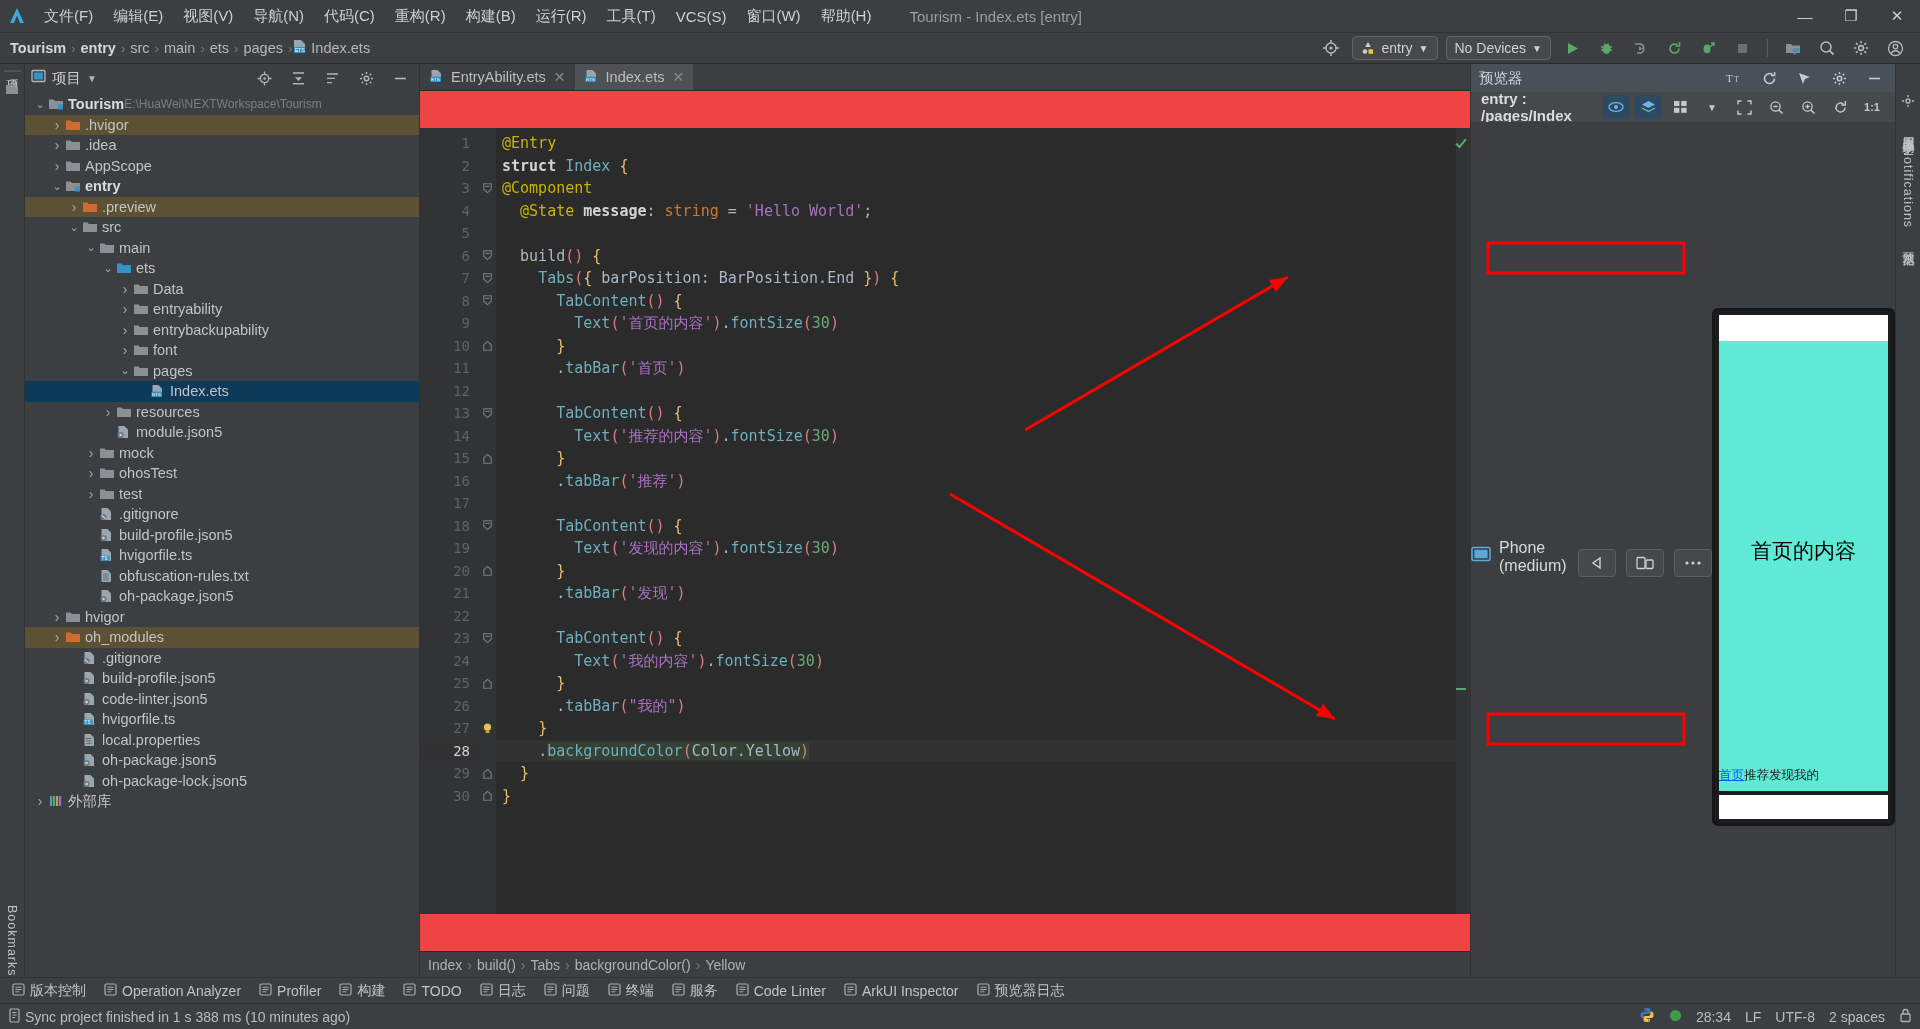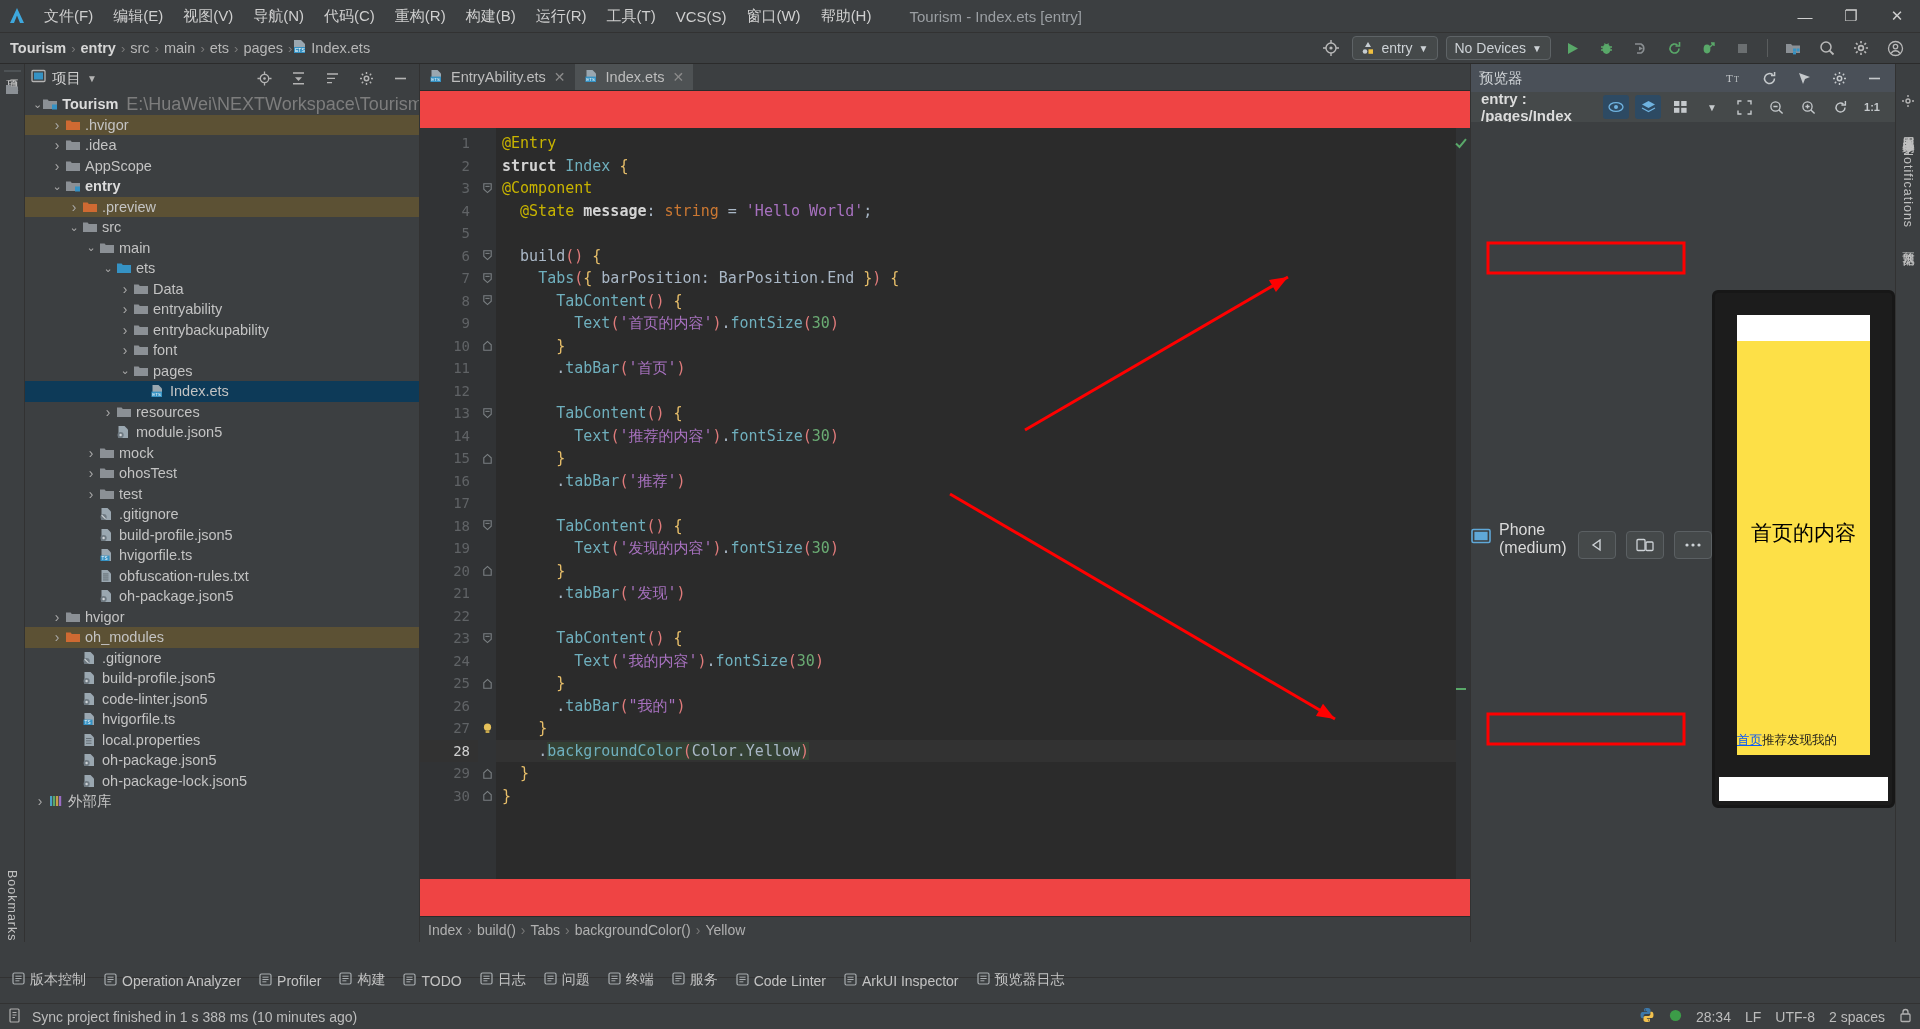--- a/index.html
+++ b/index.html
@@ -59,21 +59,21 @@
   .panel-head { height: 28px; display: flex; align-items: center; padding: 0 6px; gap: 6px; }
   .panel-title { font-size: 14.5px; color: #cfcfcf; }
   .panel-head-right { margin-left: auto; display: flex; align-items: center; gap: 8px; }
   .tree { flex: 1; background: #3c3f41; overflow: hidden; padding-top: 2px; font-size: 14.5px; }
   .trow { height: 20.5px; display: flex; align-items: center; color: #c3c3c3; white-space: nowrap; }
   .trow.sel { background: #0d3a58; }
   .trow.hl { background: #5c5134; }
   .tarrow { width: 14px; display: inline-flex; justify-content: center; color: #a9a9a9; font-size: 11px; }
   .ticon { width: 17px; display: inline-flex; justify-content: center; margin-right: 4px; }
   .tlabel.bold { font-weight: bold; color: #dcdcdc; }
-  .tpath { color: #7d7d7d; margin-left: 8px; font-size: 18px; }
+  .tpath { color: #7d7d7d; margin-left: 0; font-size: 12px; }
 
   
   .editor-col { flex: 1; display: flex; flex-direction: column; min-width: 0; background: #ef4444; gap: 37px; }
   .tabstrip { height: 27px; background: #3c3f41; display: flex; align-items: stretch; border-bottom: 1px solid #2b2b2b; }
   .etab { display: flex; align-items: center; gap: 6px; padding: 0 9px; font-size: 14.5px; color: #bdbdbd; }
   .etab.active { background: #4e5254; }
   .etab .x { color: #8a8a8a; font-size: 14px; margin-left: 2px; }
   .editor-area { flex: 1; display: flex; position: relative; min-height: 0; }
   .gutter { width: 58px; background: #313335; color: #606366; font-family: "DejaVu Sans Mono", monospace; font-size: 14px; text-align: right; padding-top: 4px; flex: 0 0 58px; }
   .gutter .ln { height: 22.5px; line-height: 22.5px; padding-right: 8px; }
@@ -99,34 +99,34 @@
   .pv-head { height: 28px; background: #4a5058; display: flex; align-items: center; padding: 0 8px; gap: 8px; }
   .pv-title { font-size: 14.5px; color: #cfd3d6; }
   .pv-head-right { margin-left: auto; display: flex; align-items: center; gap: 9px; }
   .pv-sub { height: 30px; background: #45494a; display: flex; align-items: center; padding: 0 10px; font-size: 15px; color: #dcdcdc; font-weight: bold; }
   .pv-sub-right { margin-left: auto; display: flex; align-items: center; gap: 6px; }
   .pv-body { flex: 1; background: #3c3f41; display: flex; flex-direction: row; align-items: center; padding-top: 14px; }
   .pv-device { display: flex; align-items: center; gap: 8px; font-size: 16px; color: #dadada; }
   .pv-ctrlrow { display: flex; align-items: center; gap: 10px; margin-top: 12px; }
   .pv-ctrl { width: 38px; height: 28px; border: 1px solid #5b6063; border-radius: 4px; background: #45494a; display:flex; align-items:center; justify-content:center; }
   .phone { margin-top: 20px; width: 248px; height: 518px; background: #1c1c1c; border: 3px solid #171717; border-radius: 6px; position: relative; display:flex; flex-direction:column; }
-  .phone-screen { flex: 1; background: #fde047; margin: 22px; display: flex; flex-direction: column; position: relative; }
+  .phone-screen { flex: 1; background: #5eead4; margin: 4px; display: flex; flex-direction: column; position: relative; }
   .ph-top { height: 26px; background: #ffffff; }
   .ph-content { flex: 1; display: flex; align-items: center; justify-content: center; font-size: 21px; color: #000; }
   .ph-tabs { height: 30px; display: flex; align-items: center; justify-content: flex-start; font-size: 12.5px; color: #1a1a1a; }
   .ph-tab.active { color: #0a59f7; text-decoration: underline; }
   .ph-bottom { height: 24px; background: #ffffff; margin: 0 4px 4px 4px; }
 
   
   .right-strip { width: 25px; background: #3c3f41; border-left: 1px solid #323232; display:flex; flex-direction:column; align-items:center; gap: 14px; padding-top: 110px; flex: 0 0 25px; }
 
   
-  .toolwin { height: 26px; background: #3c3f41; display: flex; align-items: flex-end; padding: 12px 4px; gap: 2px; border-top: 1px solid #323232; flex: 0 0 26px; margin-top: 35px; }
+  .toolwin { height: 26px; background: #3c3f41; display: flex; align-items: center; padding: 0 4px; gap: 2px; border-top: 1px solid #323232; flex: 0 0 26px; }
   .tw { display: flex; align-items: center; gap: 5px; padding: 2px 8px; font-size: 14px; color: #c3c3c3; white-space: nowrap; }
-  .statusbar { height: 26px; background: #3c3f41; display: flex; align-items: center; padding: 0 8px; gap: 11px; font-size: 14px; color: #bcbcbc; flex: 0 0 26px; border-top: 1px solid #323232; }
+  .statusbar { height: 26px; background: #3c3f41; display: flex; align-items: center; padding: 0 8px; gap: 4px; font-size: 14px; color: #bcbcbc; flex: 0 0 26px; border-top: 1px solid #323232; }
   .status-right { margin-left: auto; display: flex; align-items: center; gap: 14px; }
 
   
   .overlay { position: absolute; inset: 0; pointer-events: none; }
 </style>
 </head>
 <body>
 
 <div class="app">
 

